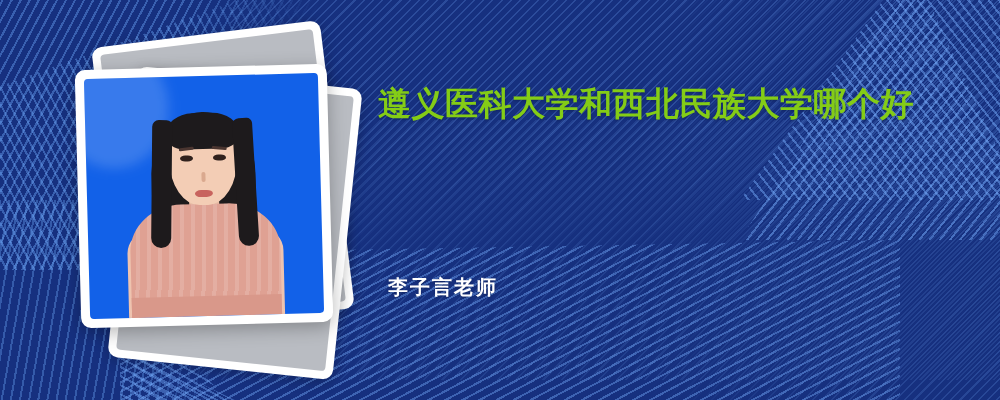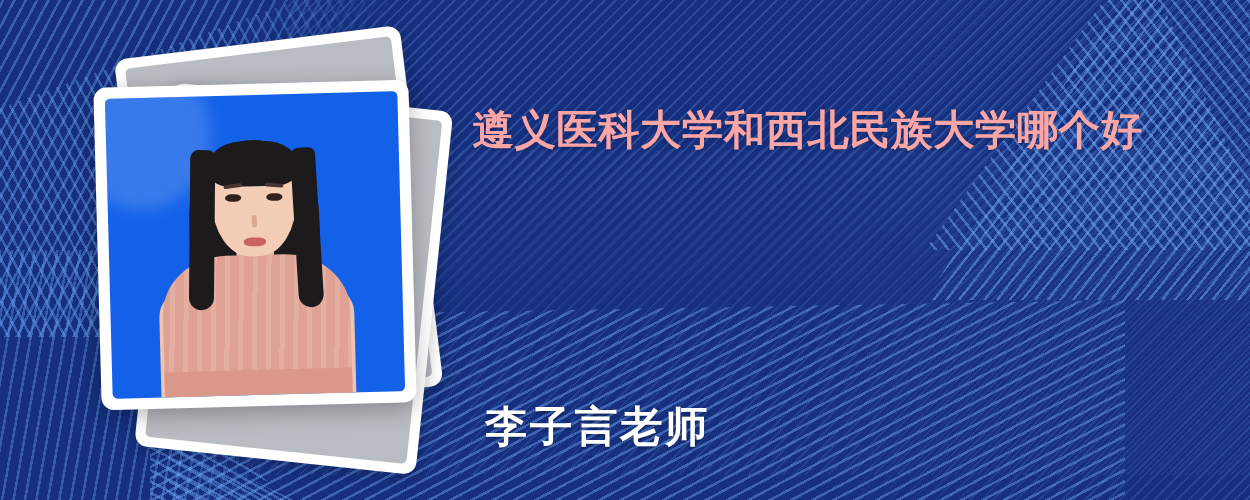--- a/index.html
+++ b/index.html
@@ -243,31 +243,30 @@
   .waist {
     position:absolute; left:50%; bottom:0; width:150px; height:20px;
     margin-left:-75px; background:#d9988a;
   }
 
   
   .text-col { position:absolute; left:378px; top:0; width:600px; height:400px; }
 
   .title {
     position:absolute; top:76px; left:0; width:570px;
-    color:#fca5a5; font-size:33px; font-weight:bold;
+    color:#84cc16; font-size:33px; font-weight:bold;
     line-height:56px; letter-spacing:0.5px;
     text-shadow:0 1px 3px rgba(0,0,0,0.25);
   }
 
   .author {
     position:absolute; top:274px; left:10px;
-    color:#ffffff; font-size:34px; font-weight:bold;
+    color:#ffffff; font-size:20px; font-weight:bold;
     letter-spacing:2px;
     text-shadow:0 1px 3px rgba(0,0,0,0.3);
-    margin-top:45px;
   }
   .author-role {
     position:absolute; top:323px; left:0;
     color:#d4dbe8; font-size:18px; font-weight:normal;
     letter-spacing:1.5px;
   }
 </style>
 </head>
 <body>
 

